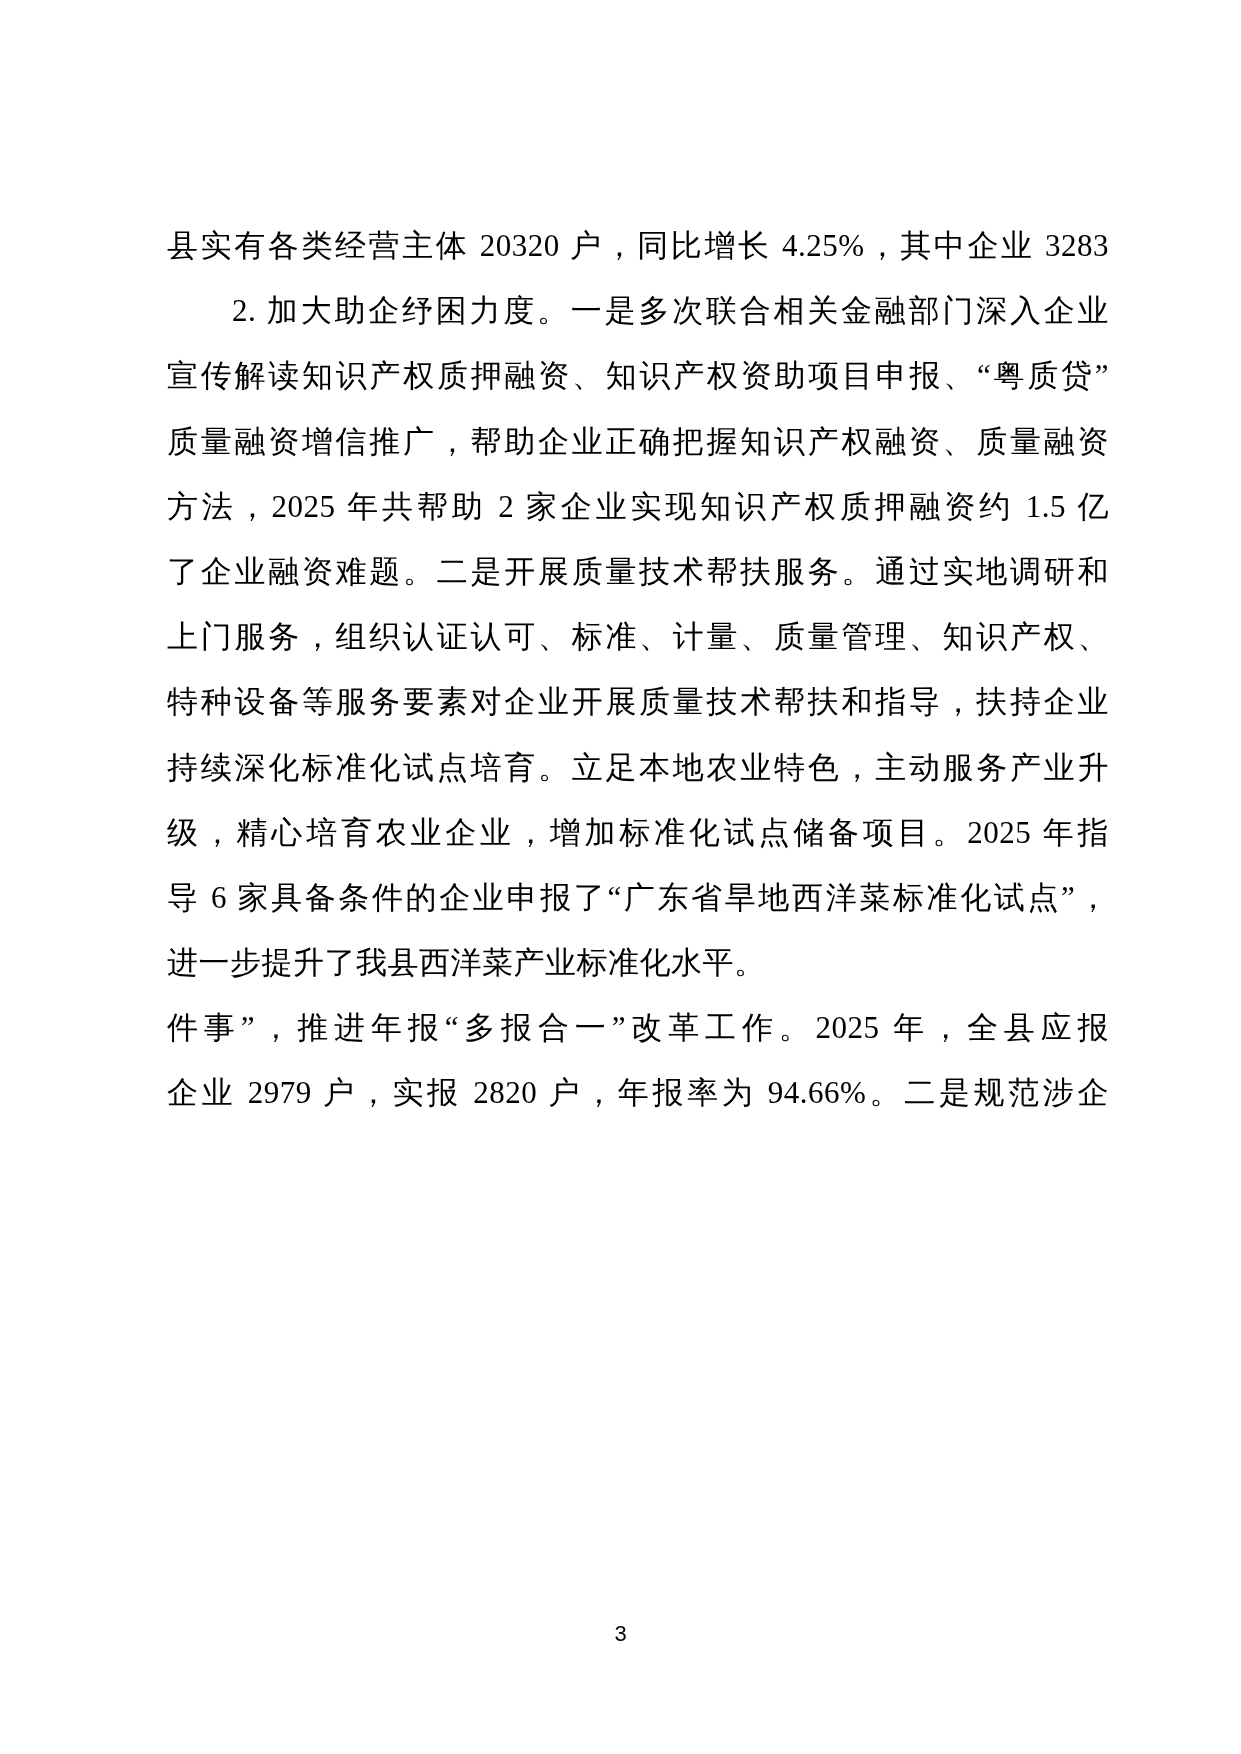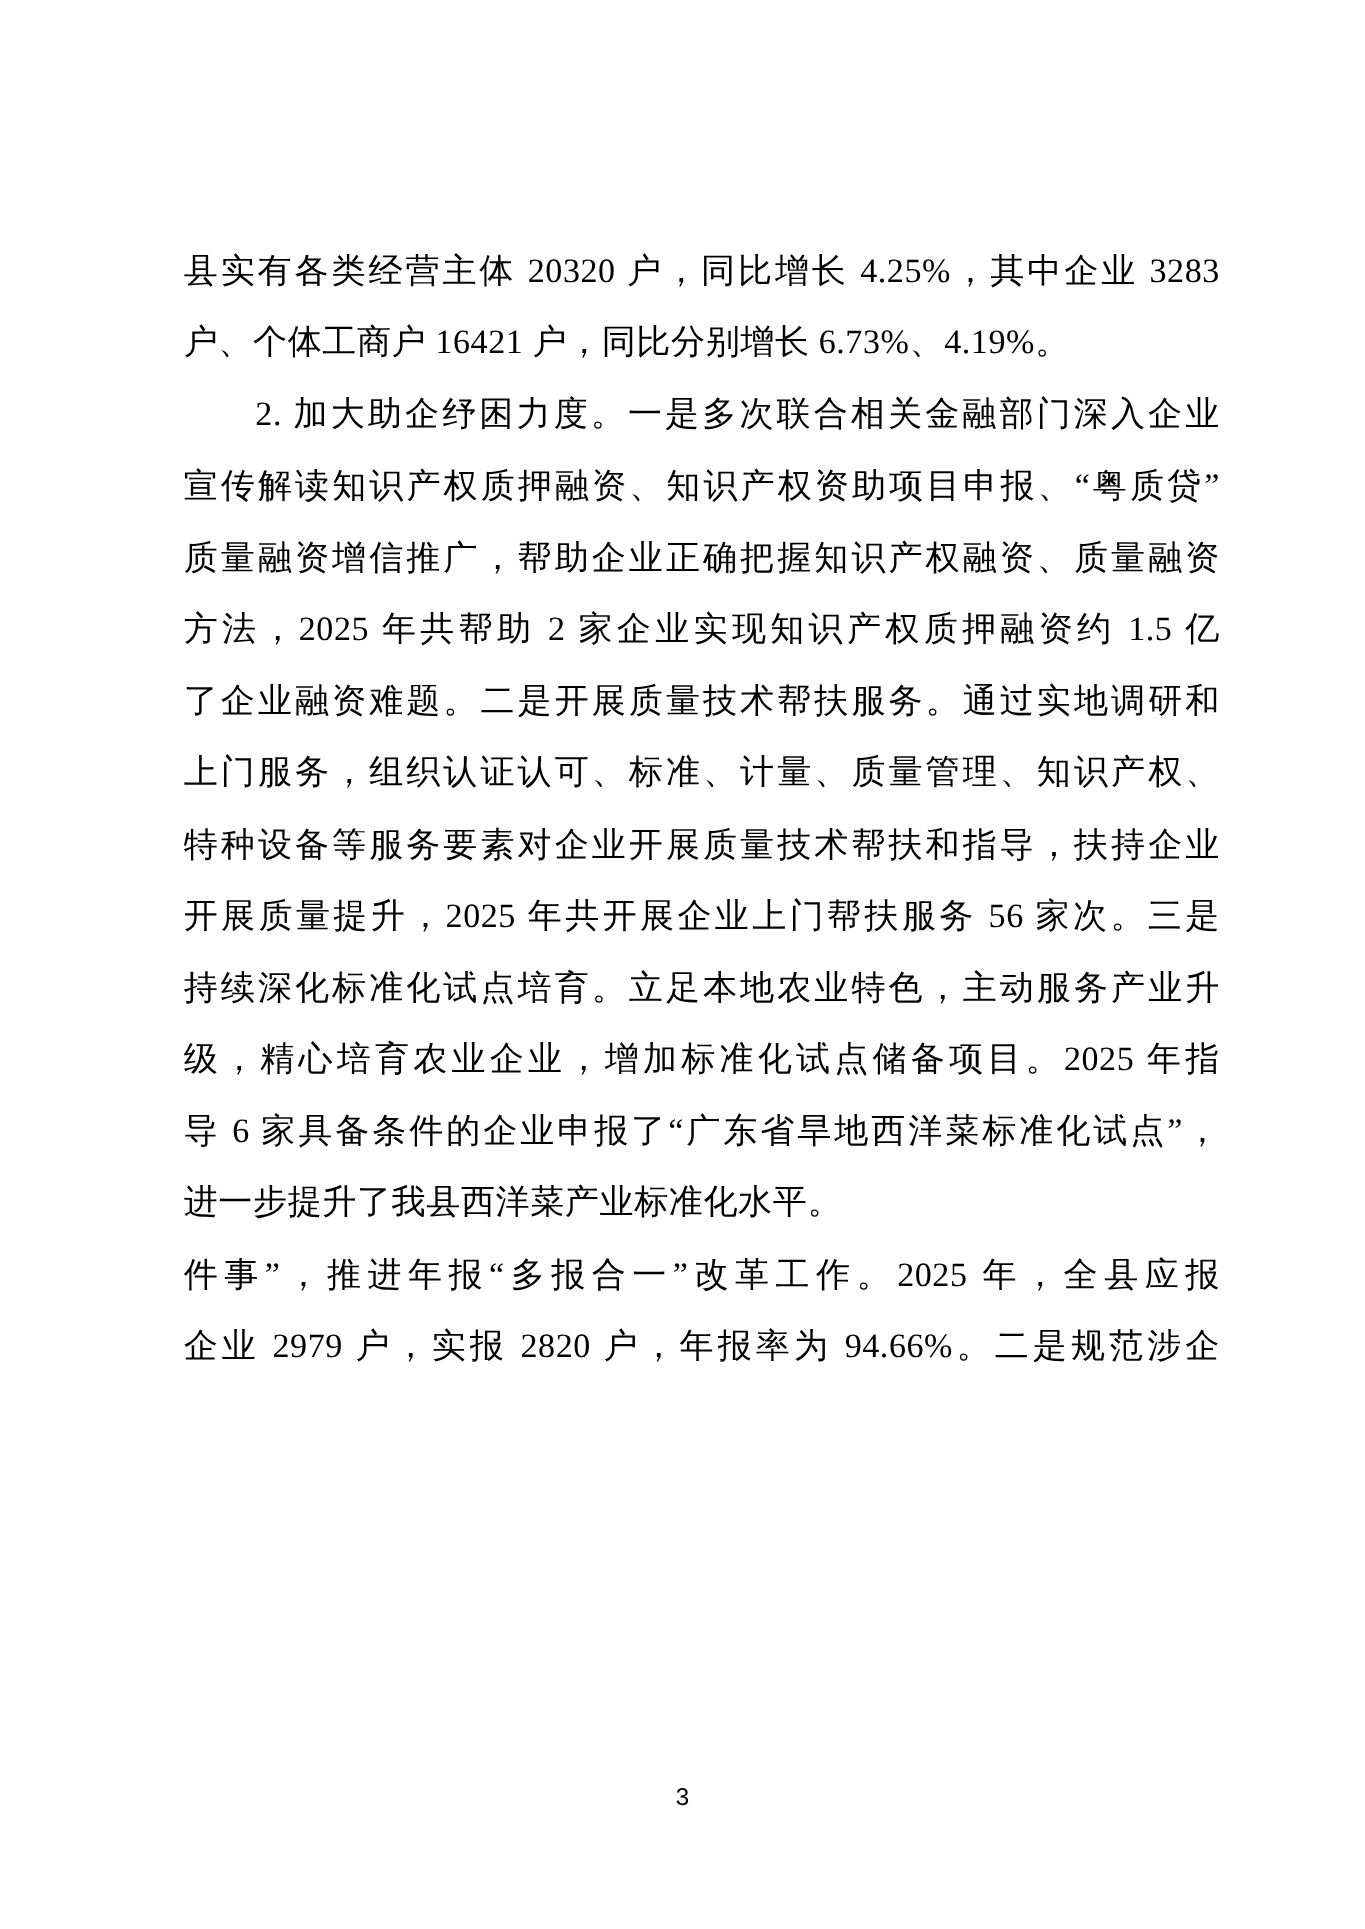--- a/index.html
+++ b/index.html
@@ -50,29 +50,27 @@
     font-family: "Liberation Sans", "DejaVu Sans", sans-serif;
     color: #000000;
   }
 </style>
 </head>
 <body>
 
 <div class="page">
   <div class="text-block">
     <div class="line">县实有各类经营主体 20320 户，同比增长 4.25%，其中企业 3283</div>
-    <div class="line end">户、个体工商户 16421 户，同比分别增长 6.73%、4.19%。</div>
     <div class="line indent">2. 加大助企纾困力度。一是多次联合相关金融部门深入企业</div>
     <div class="line">宣传解读知识产权质押融资、知识产权资助项目申报、“粤质贷”</div>
     <div class="line">质量融资增信推广，帮助企业正确把握知识产权融资、质量融资</div>
     <div class="line">方法，2025 年共帮助 2 家企业实现知识产权质押融资约 1.5 亿</div>
     <div class="line">了企业融资难题。二是开展质量技术帮扶服务。通过实地调研和</div>
     <div class="line">上门服务，组织认证认可、标准、计量、质量管理、知识产权、</div>
     <div class="line">特种设备等服务要素对企业开展质量技术帮扶和指导，扶持企业</div>
-    <div class="line">开展质量提升，2025 年共开展企业上门帮扶服务 56 家次。三是</div>
     <div class="line">持续深化标准化试点培育。立足本地农业特色，主动服务产业升</div>
     <div class="line">级，精心培育农业企业，增加标准化试点储备项目。2025 年指</div>
     <div class="line">导 6 家具备条件的企业申报了“广东省旱地西洋菜标准化试点”，</div>
     <div class="line end">进一步提升了我县西洋菜产业标准化水平。</div>
     <div class="line">件事”，推进年报“多报合一”改革工作。2025 年，全县应报</div>
     <div class="line">企业 2979 户，实报 2820 户，年报率为 94.66%。二是规范涉企</div>
   </div>
 
   <div class="page-num">3</div>
 </div>

